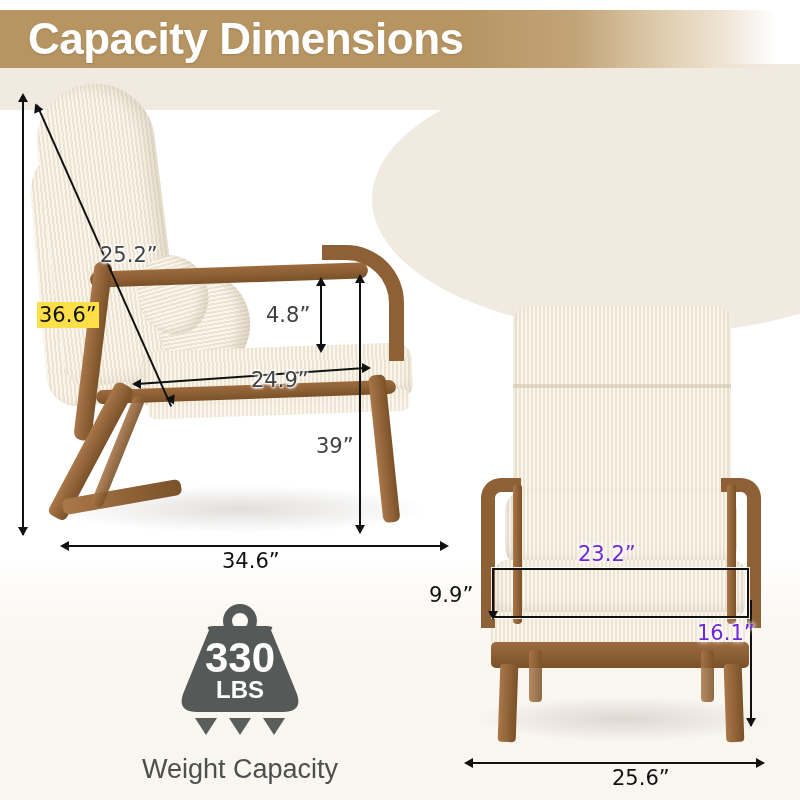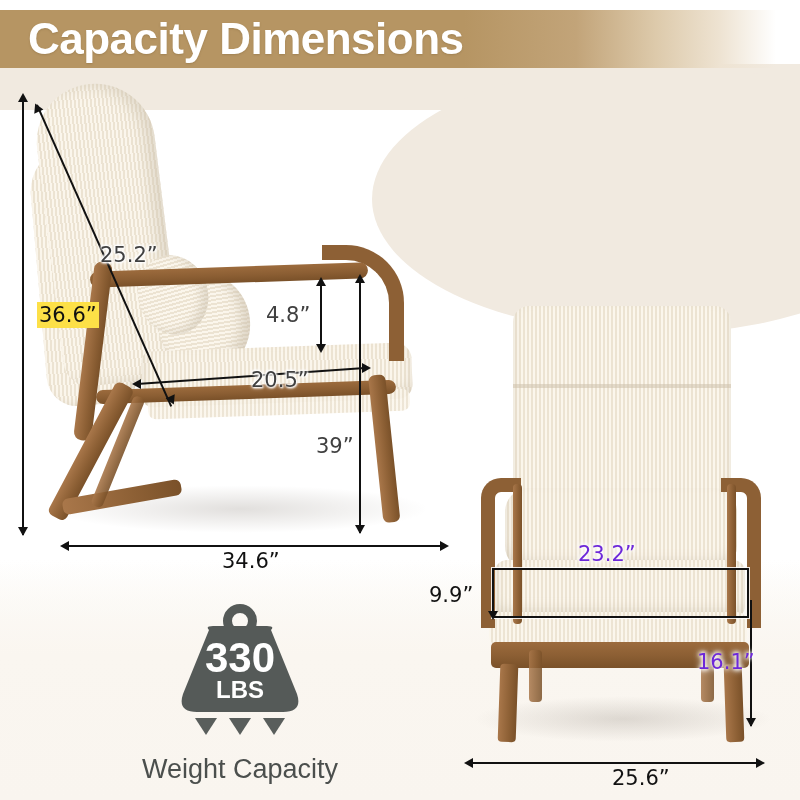--- a/index.html
+++ b/index.html
@@ -220,21 +220,21 @@
   <div class="dim-label on-img" style="left:100px; top:243px;">25.2”</div>
 
   <div class="dim-v" style="left:320px; top:282px; height:68px;"></div>
   <div class="arrow arr-up" style="left:316px; top:277px;"></div>
   <div class="arrow arr-down" style="left:316px; top:344px;"></div>
   <div class="dim-label on-img" style="left:266px; top:303px;">4.8”</div>
 
   <div class="dim-h" style="left:137px; top:383px; width:232px; transform:rotate(-4deg); transform-origin:left center;"></div>
   <div class="arrow arr-left" style="left:132px; top:379px;"></div>
   <div class="arrow arr-right" style="left:362px; top:363px;"></div>
-  <div class="dim-label on-img" style="left:251px; top:368px;">20.5”</div>
+  <div class="dim-label on-img" style="left:251px; top:368px;">24.9”</div>
 
   <div class="dim-v" style="left:359px; top:278px; height:255px;"></div>
   <div class="arrow arr-up" style="left:355px; top:274px;"></div>
   <div class="arrow arr-down" style="left:355px; top:525px;"></div>
   <div class="dim-label on-img" style="left:316px; top:434px;">39”</div>
 
   <div class="dim-h" style="left:66px; top:545px; width:378px;"></div>
   <div class="arrow arr-left" style="left:60px; top:541px;"></div>
   <div class="arrow arr-right" style="left:440px; top:541px;"></div>
   <div class="dim-label" style="left:222px; top:549px;">34.6”</div>
@@ -284,21 +284,21 @@
                 border-radius:4px; opacity:.85;"></div>
   </div>
 
   <div class="dim-box" style="left:492px; top:568px; width:257px; height:50px;"></div>
   <div class="arrow arr-down" style="left:488px; top:611px;"></div>
   <div class="dim-label white-out" style="left:578px; top:542px;">23.2”</div>
   <div class="dim-label" style="left:429px; top:583px;">9.9”</div>
 
   <div class="dim-v" style="left:750px; top:600px; height:126px;"></div>
   <div class="arrow arr-down" style="left:746px; top:718px;"></div>
-  <div class="dim-label white-out" style="left:697px; top:650px;">16.1”</div>
+  <div class="dim-label white-out" style="left:697px; top:621px;">16.1”</div>
 
   <div class="dim-h" style="left:470px; top:762px; width:290px;"></div>
   <div class="arrow arr-left" style="left:464px; top:758px;"></div>
   <div class="arrow arr-right" style="left:756px; top:758px;"></div>
   <div class="dim-label" style="left:582px; top:766px;margin-left:30px;">25.6”</div>
 
   <div class="weight-wrap">
     <div class="weight-icon">
       <div class="w-ring"></div>
       <svg class="w-body-round" viewBox="0 0 122 86">

